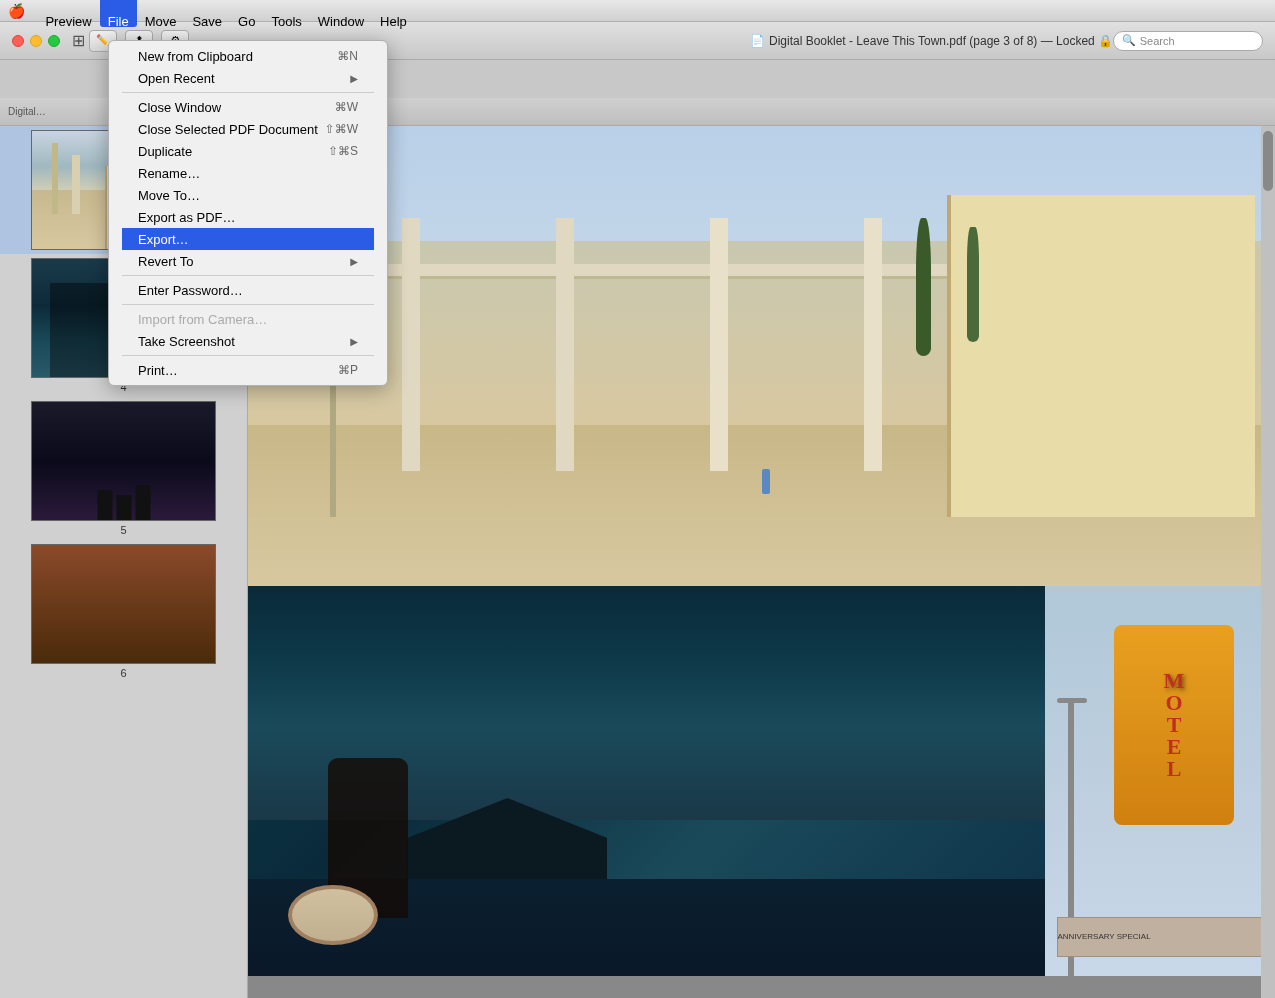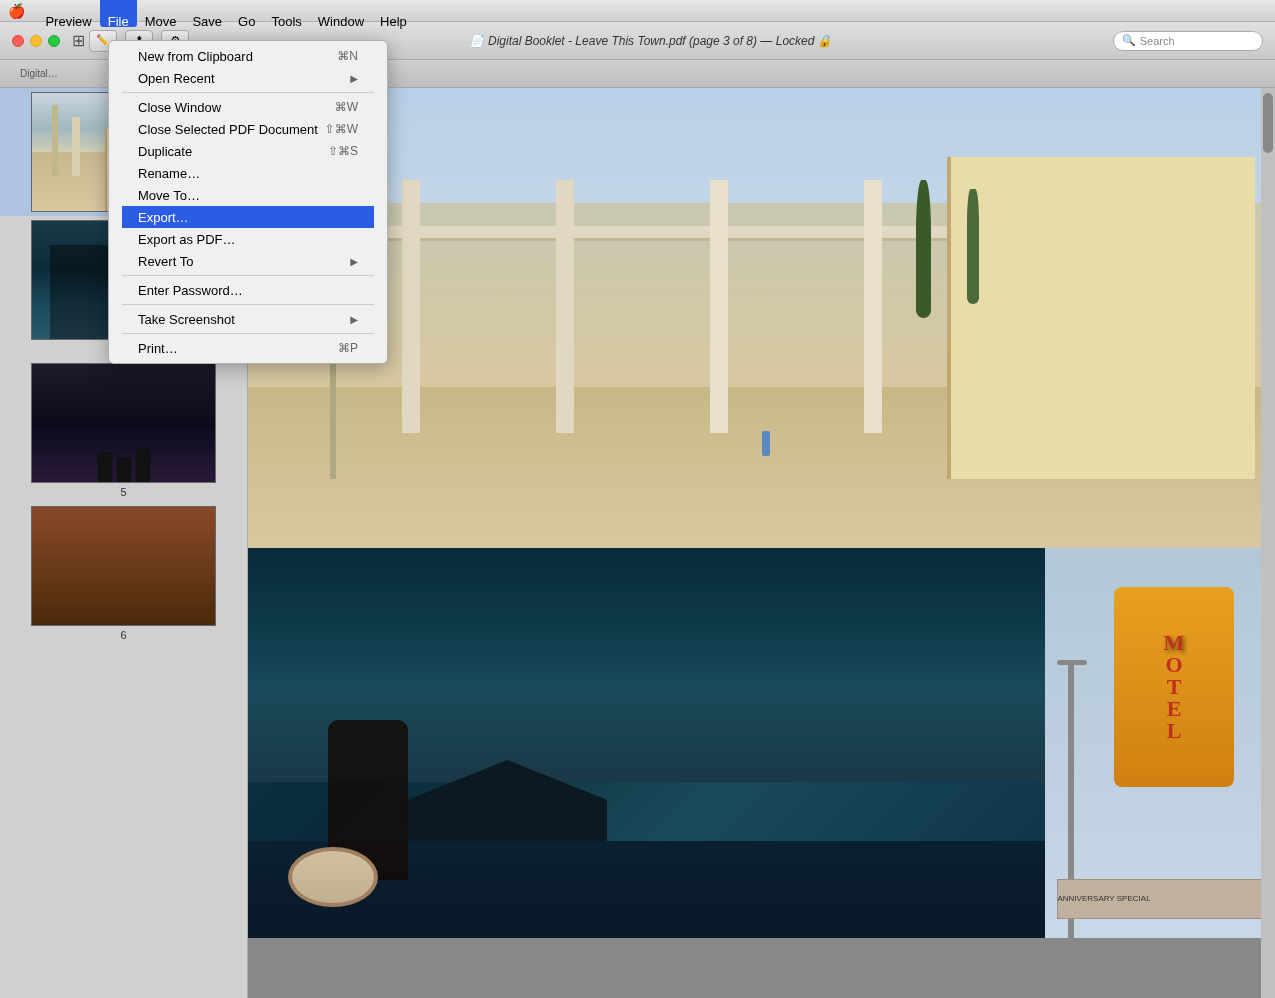--- a/index.html
+++ b/index.html
@@ -80,22 +80,21 @@
 
     .titlebar-icon {
       font-size: 16px;
       margin-right: 4px;
       color: #555;
     }
     .titlebar-title {
       font-size: 12px;
       color: #333;
       flex: 1;
-      text-align: center;
-      font-style: italic;
+      text-align: right;
     }
     .titlebar-controls {
       display: flex;
       gap: 8px;
       align-items: center;
     }
     .toolbar-btn {
       width: 28px;
       height: 22px;
       background: linear-gradient(to bottom, #f0f0f0, #d8d8d8);
@@ -120,21 +119,22 @@
       color: #888;
     }
 
     
     #toolbar2 {
       height: 28px;
       background: linear-gradient(to bottom, #d0d0d0, #bebebe);
       border-bottom: 1px solid #aaa;
       display: flex;
       align-items: center;
-      padding: 0 20px;
+      padding: 0 8px;
+      margin-top: 38px;
     }
 
     
     #main-content {
       display: flex;
       height: calc(976px - 38px - 28px);
     }
 
     
     #sidebar {
@@ -507,44 +507,48 @@
   <div class="menu-item">
     <span class="label-text">Rename…</span>
     <span class="shortcut"></span>
   </div>
 
   <div class="menu-item">
     <span class="label-text">Move To…</span>
     <span class="shortcut"></span>
   </div>
 
+  <div class="menu-item">
+    <span class="label-text">Export as PDF…</span>
+    <span class="shortcut"></span>
+  </div>
+
   <div class="menu-item highlighted">
     <span class="label-text">Export…</span>
     <span class="shortcut"></span>
   </div>
 
   <div class="menu-item">
-    <span class="label-text">Export as PDF…</span>
-    <span class="shortcut"></span>
-  </div>
-
-  <div class="menu-item">
     <span class="label-text">Revert To</span>
     <span class="arrow">▶</span>
   </div>
 
   <div class="menu-separator"></div>
 
   <div class="menu-item">
     <span class="label-text">Enter Password…</span>
     <span class="shortcut"></span>
   </div>
 
   <div class="menu-separator"></div>
 
+  <div class="menu-item disabled">
+    <span class="label-text">Import from Camera…</span>
+    <span class="shortcut"></span>
+  </div>
 
 
   <div class="menu-item">
     <span class="label-text">Take Screenshot</span>
     <span class="arrow">▶</span>
   </div>
 
   <div class="menu-separator"></div>
 
   <div class="menu-item">

